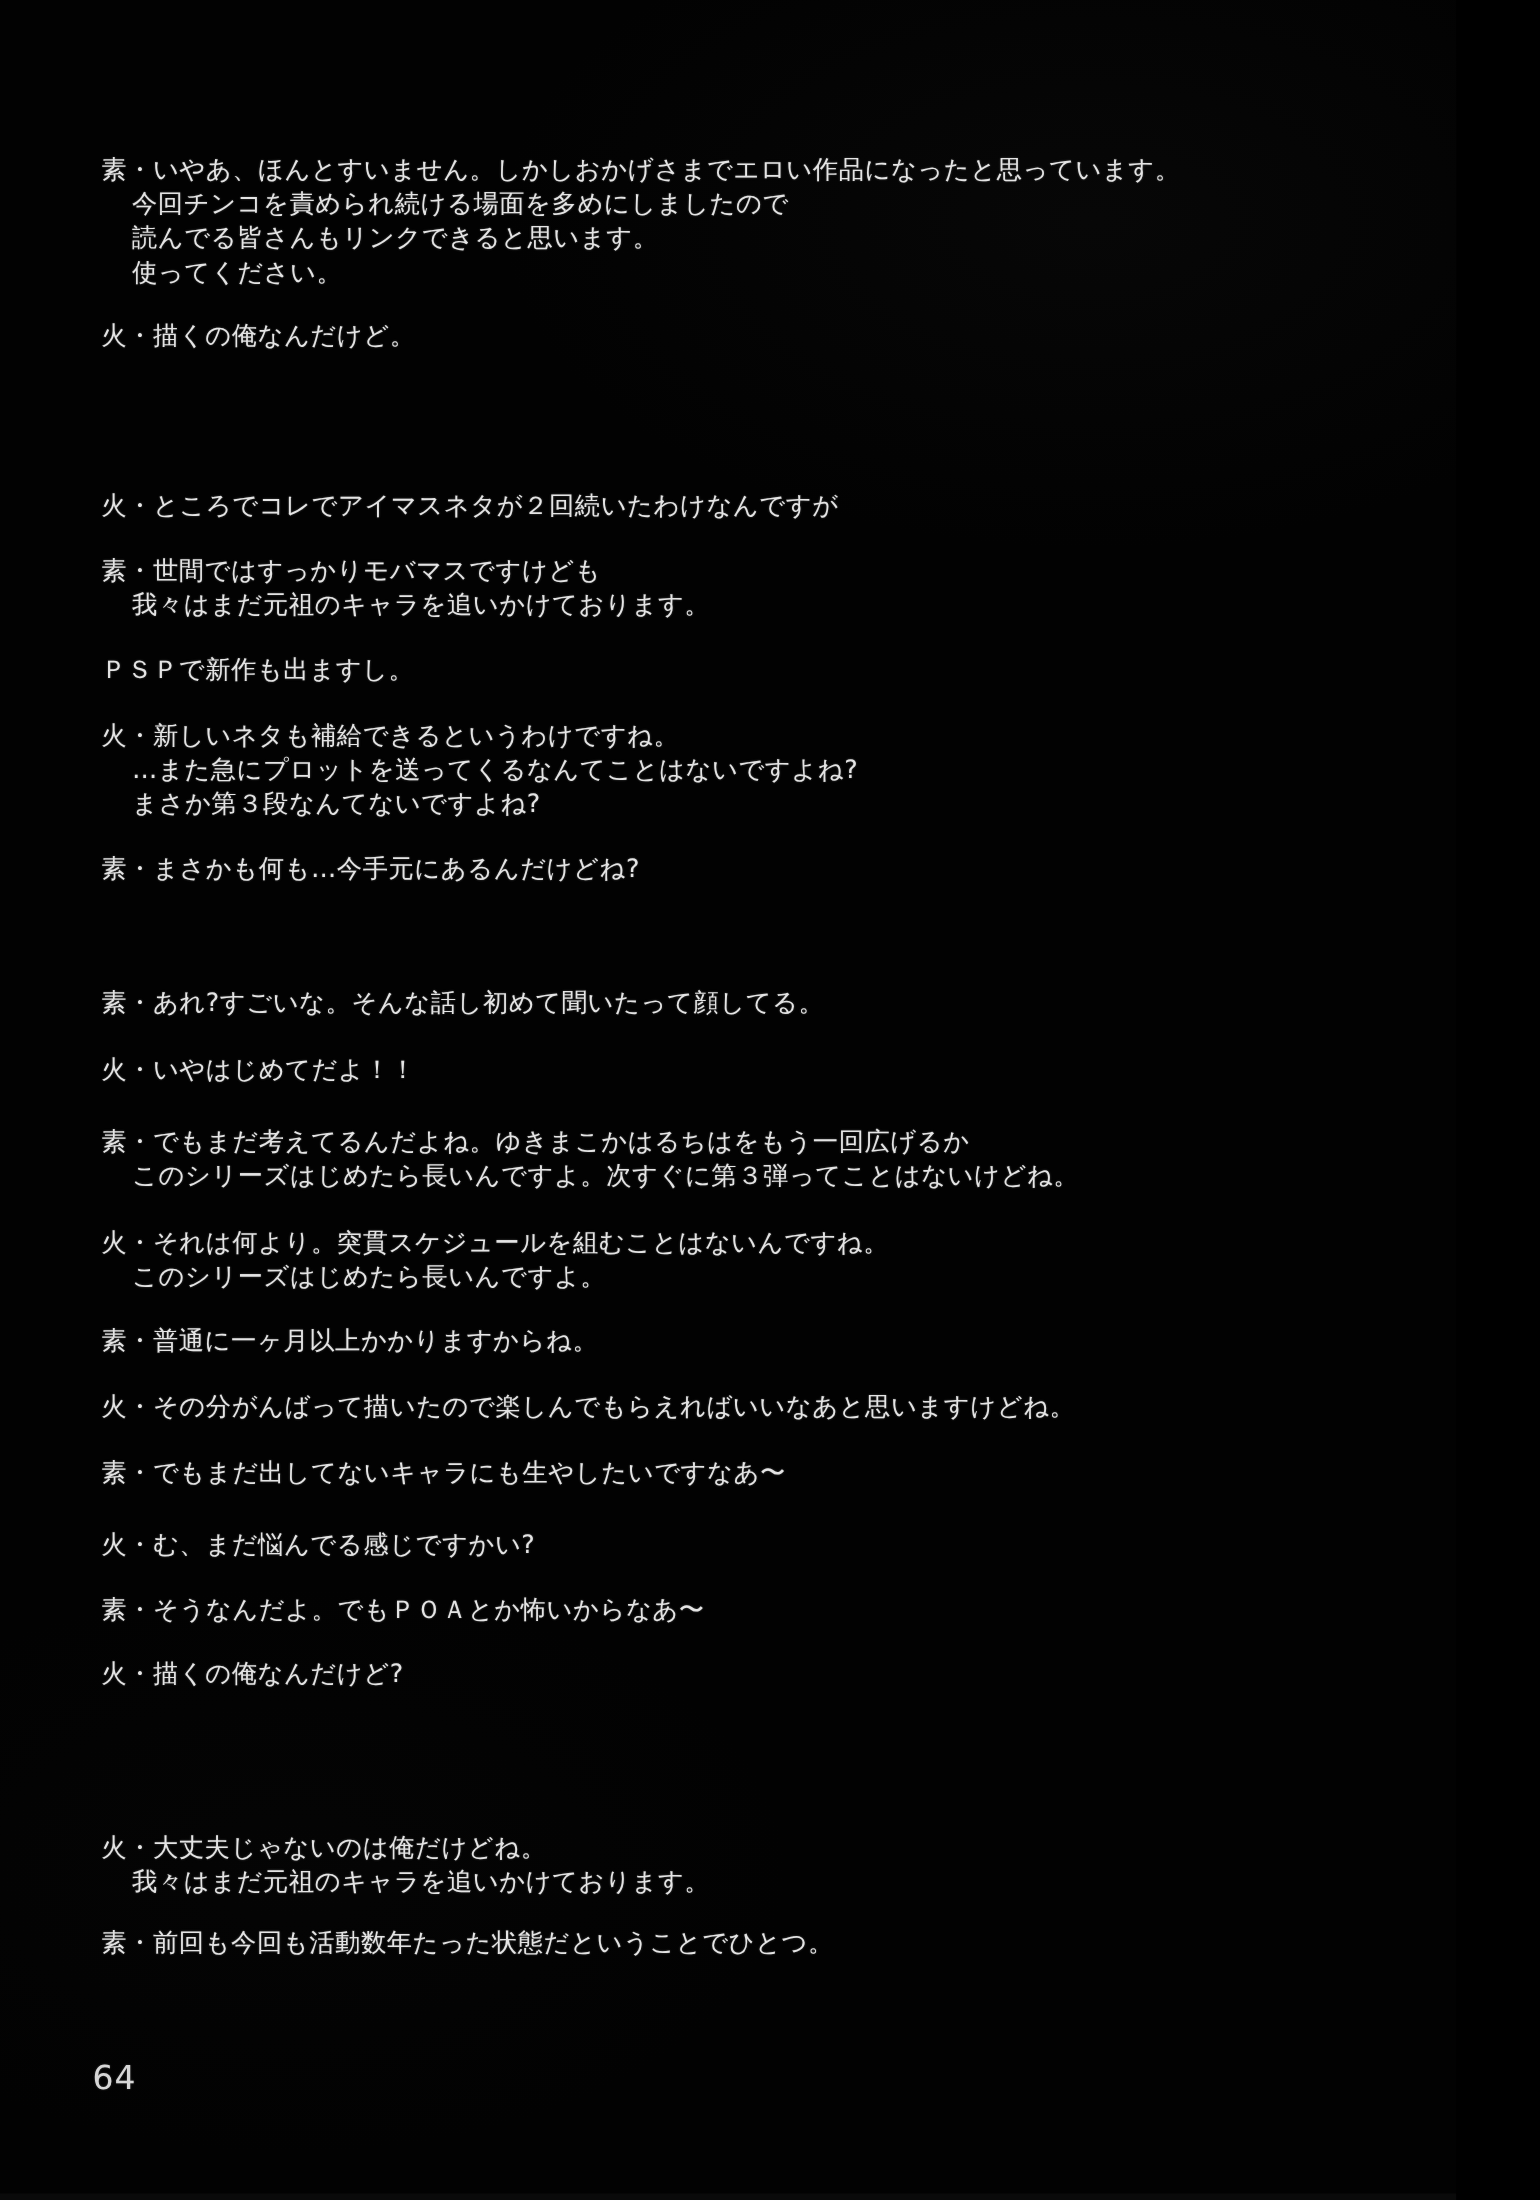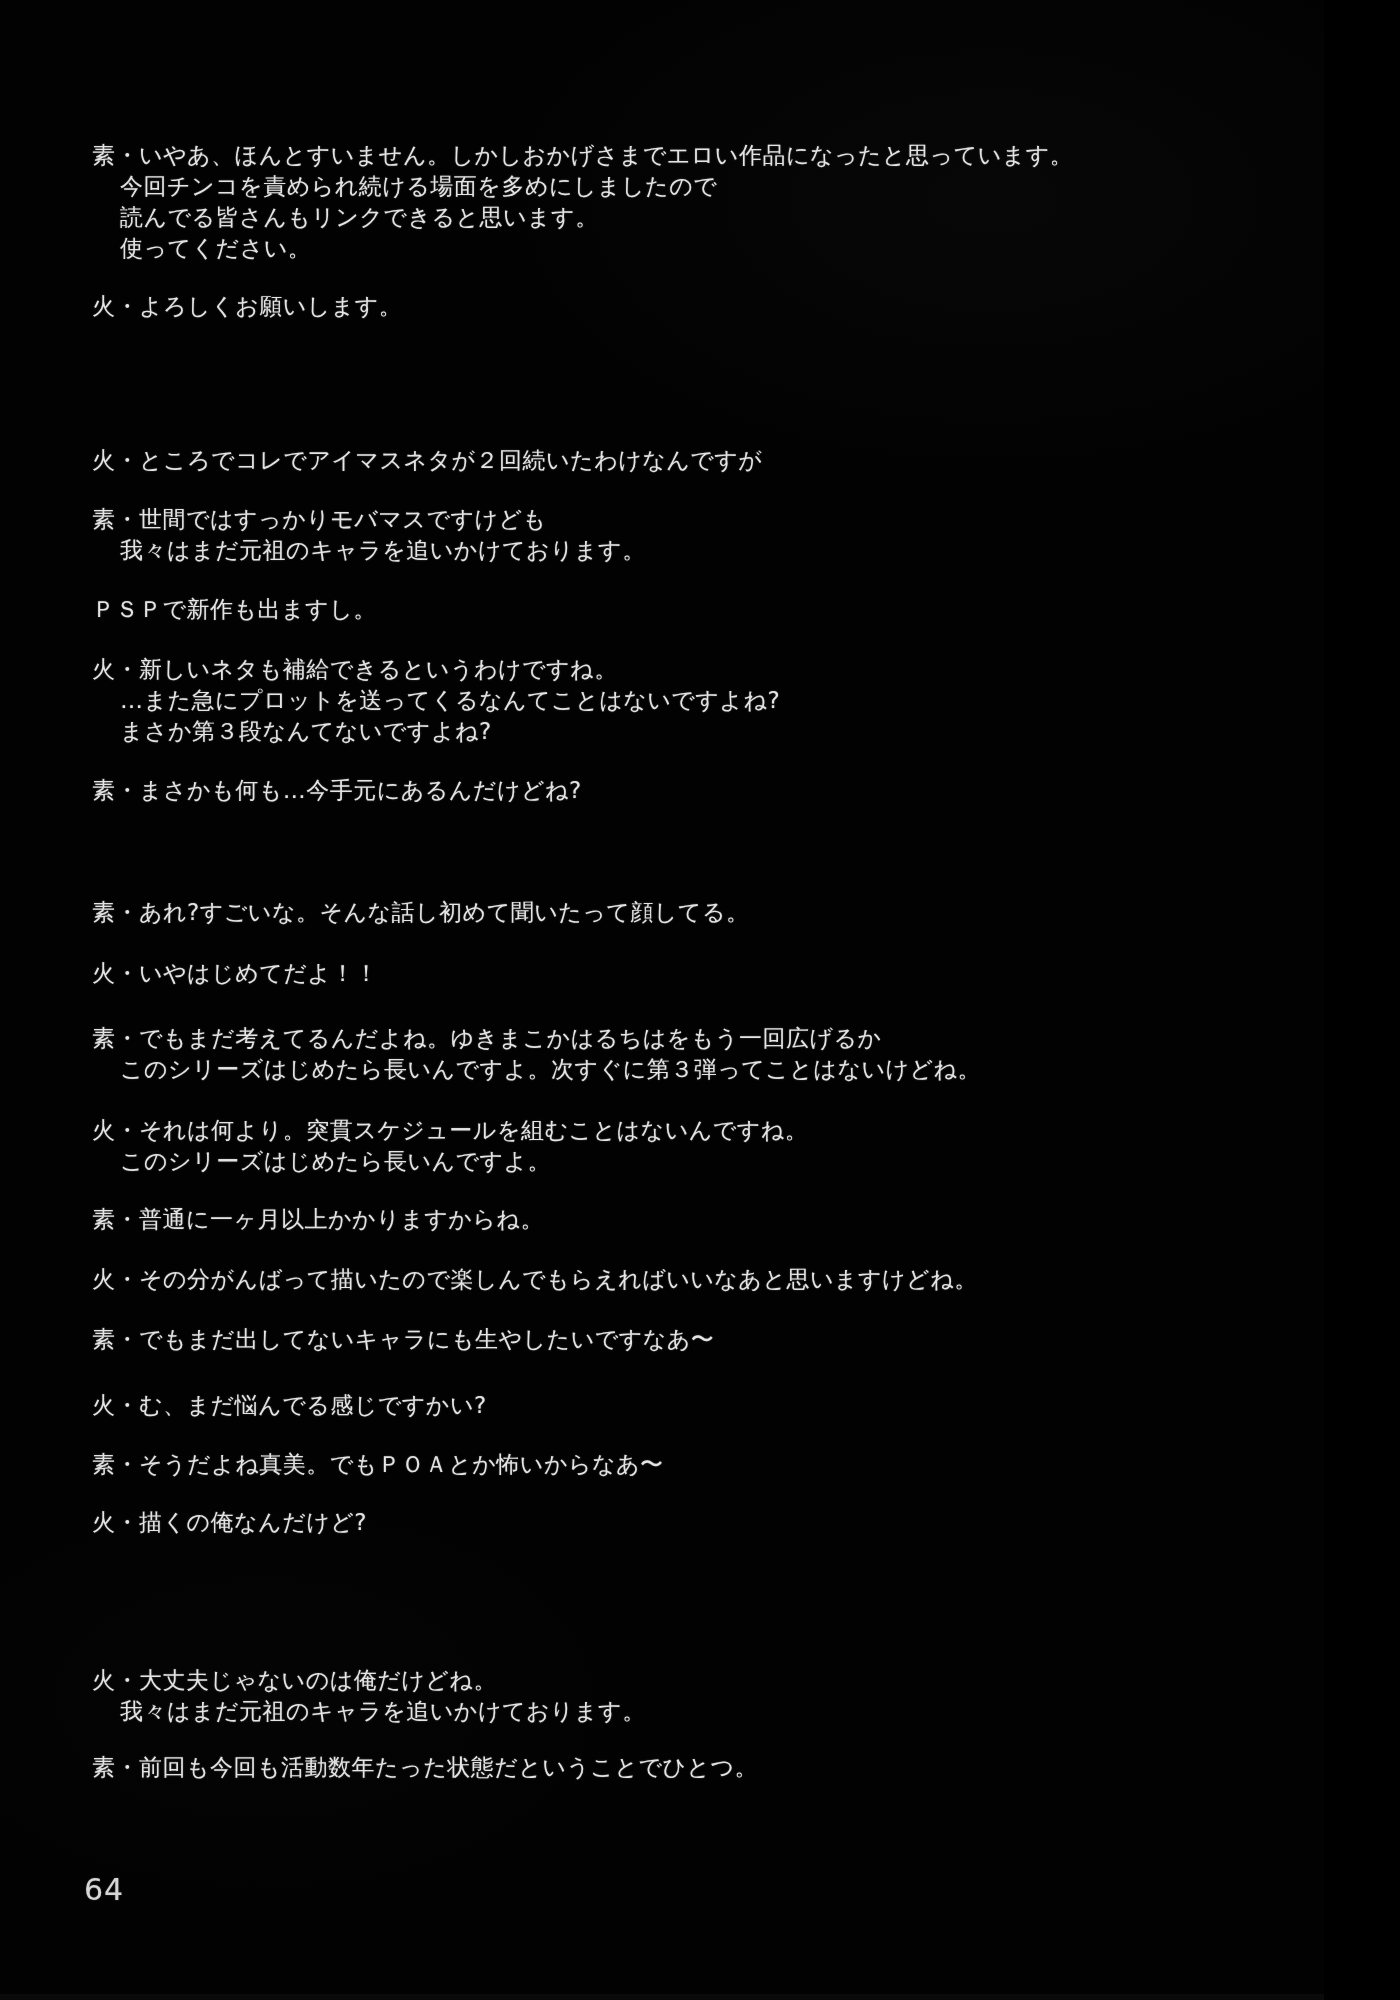--- a/index.html
+++ b/index.html
@@ -53,21 +53,21 @@
 <div class="page">
 
   <div class="para" style="top:140px">
     <div class="line">素・いやあ、ほんとすいません。しかしおかげさまでエロい作品になったと思っています。</div>
     <div class="line cont">今回チンコを責められ続ける場面を多めにしましたので</div>
     <div class="line cont">読んでる皆さんもリンクできると思います。</div>
     <div class="line cont">使ってください。</div>
   </div>
 
   <div class="para" style="top:291px">
-    <div class="line">火・よろしくお願いします。</div>
+    <div class="line">火・描くの俺なんだけど。</div>
   </div>
 
   <div class="para" style="top:445px">
     <div class="line">火・ところでコレでアイマスネタが２回続いたわけなんですが</div>
   </div>
 
   <div class="para" style="top:504px">
     <div class="line">素・世間ではすっかりモバマスですけども</div>
     <div class="line cont">我々はまだ元祖のキャラを追いかけております。</div>
   </div>
@@ -115,21 +115,21 @@
 
   <div class="para" style="top:1324px">
     <div class="line">素・でもまだ出してないキャラにも生やしたいですなあ〜</div>
   </div>
 
   <div class="para" style="top:1390px">
     <div class="line">火・む、まだ悩んでる感じですかい?</div>
   </div>
 
   <div class="para" style="top:1449px">
-    <div class="line">素・そうだよね真美。でもＰＯＡとか怖いからなあ〜</div>
+    <div class="line">素・そうなんだよ。でもＰＯＡとか怖いからなあ〜</div>
   </div>
 
   <div class="para" style="top:1507px">
     <div class="line">火・描くの俺なんだけど?</div>
   </div>
 
 
   <div class="para" style="top:1665px">
     <div class="line">火・大丈夫じゃないのは俺だけどね。</div>
     <div class="line cont">我々はまだ元祖のキャラを追いかけております。</div>

